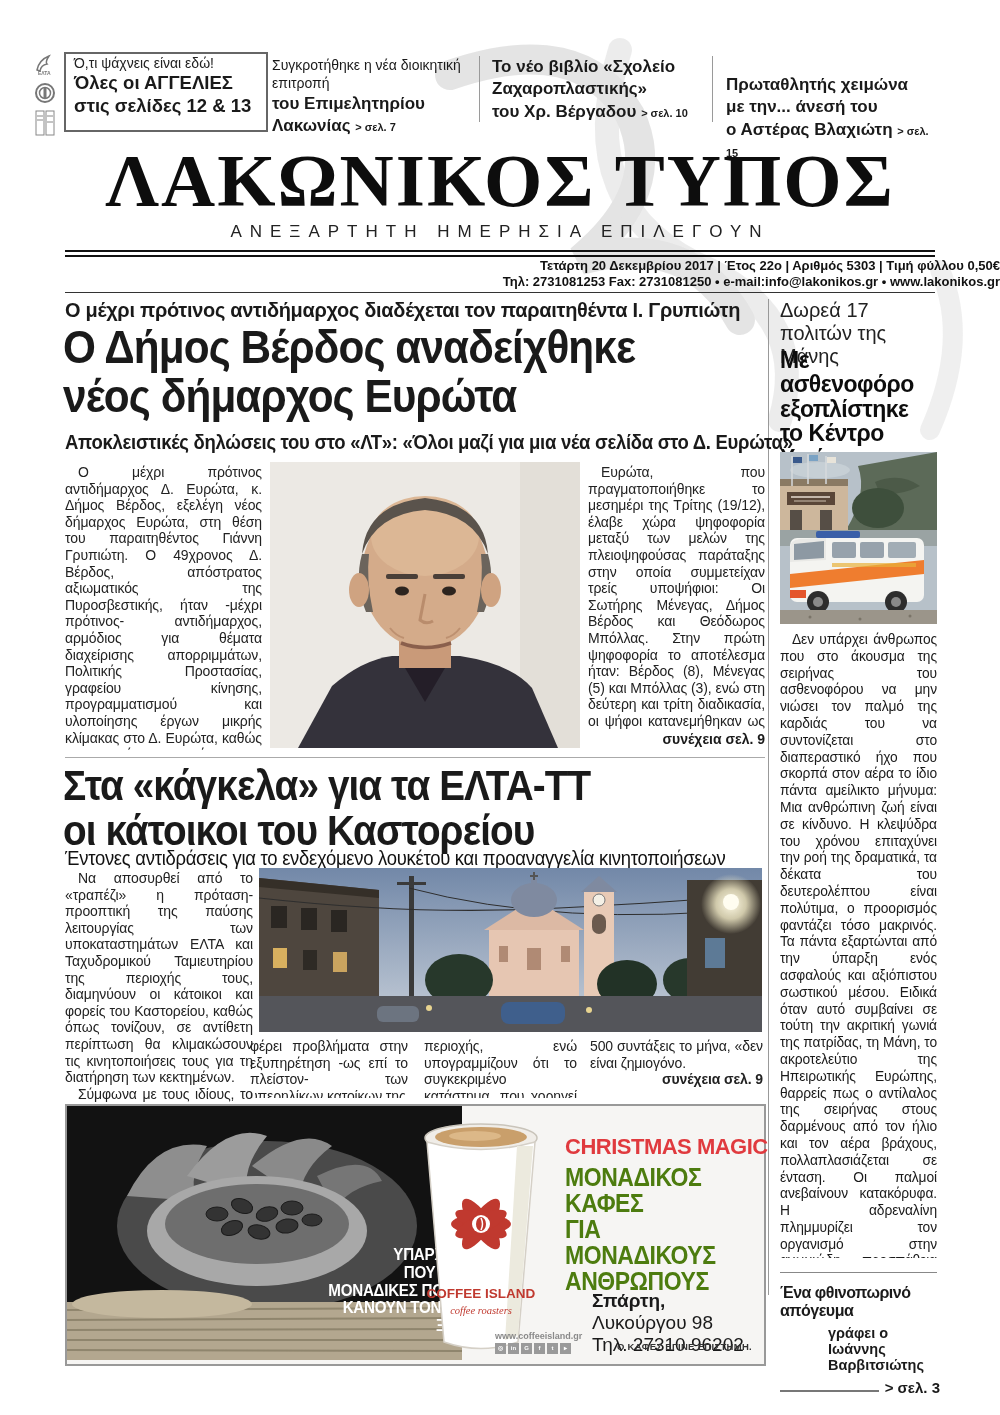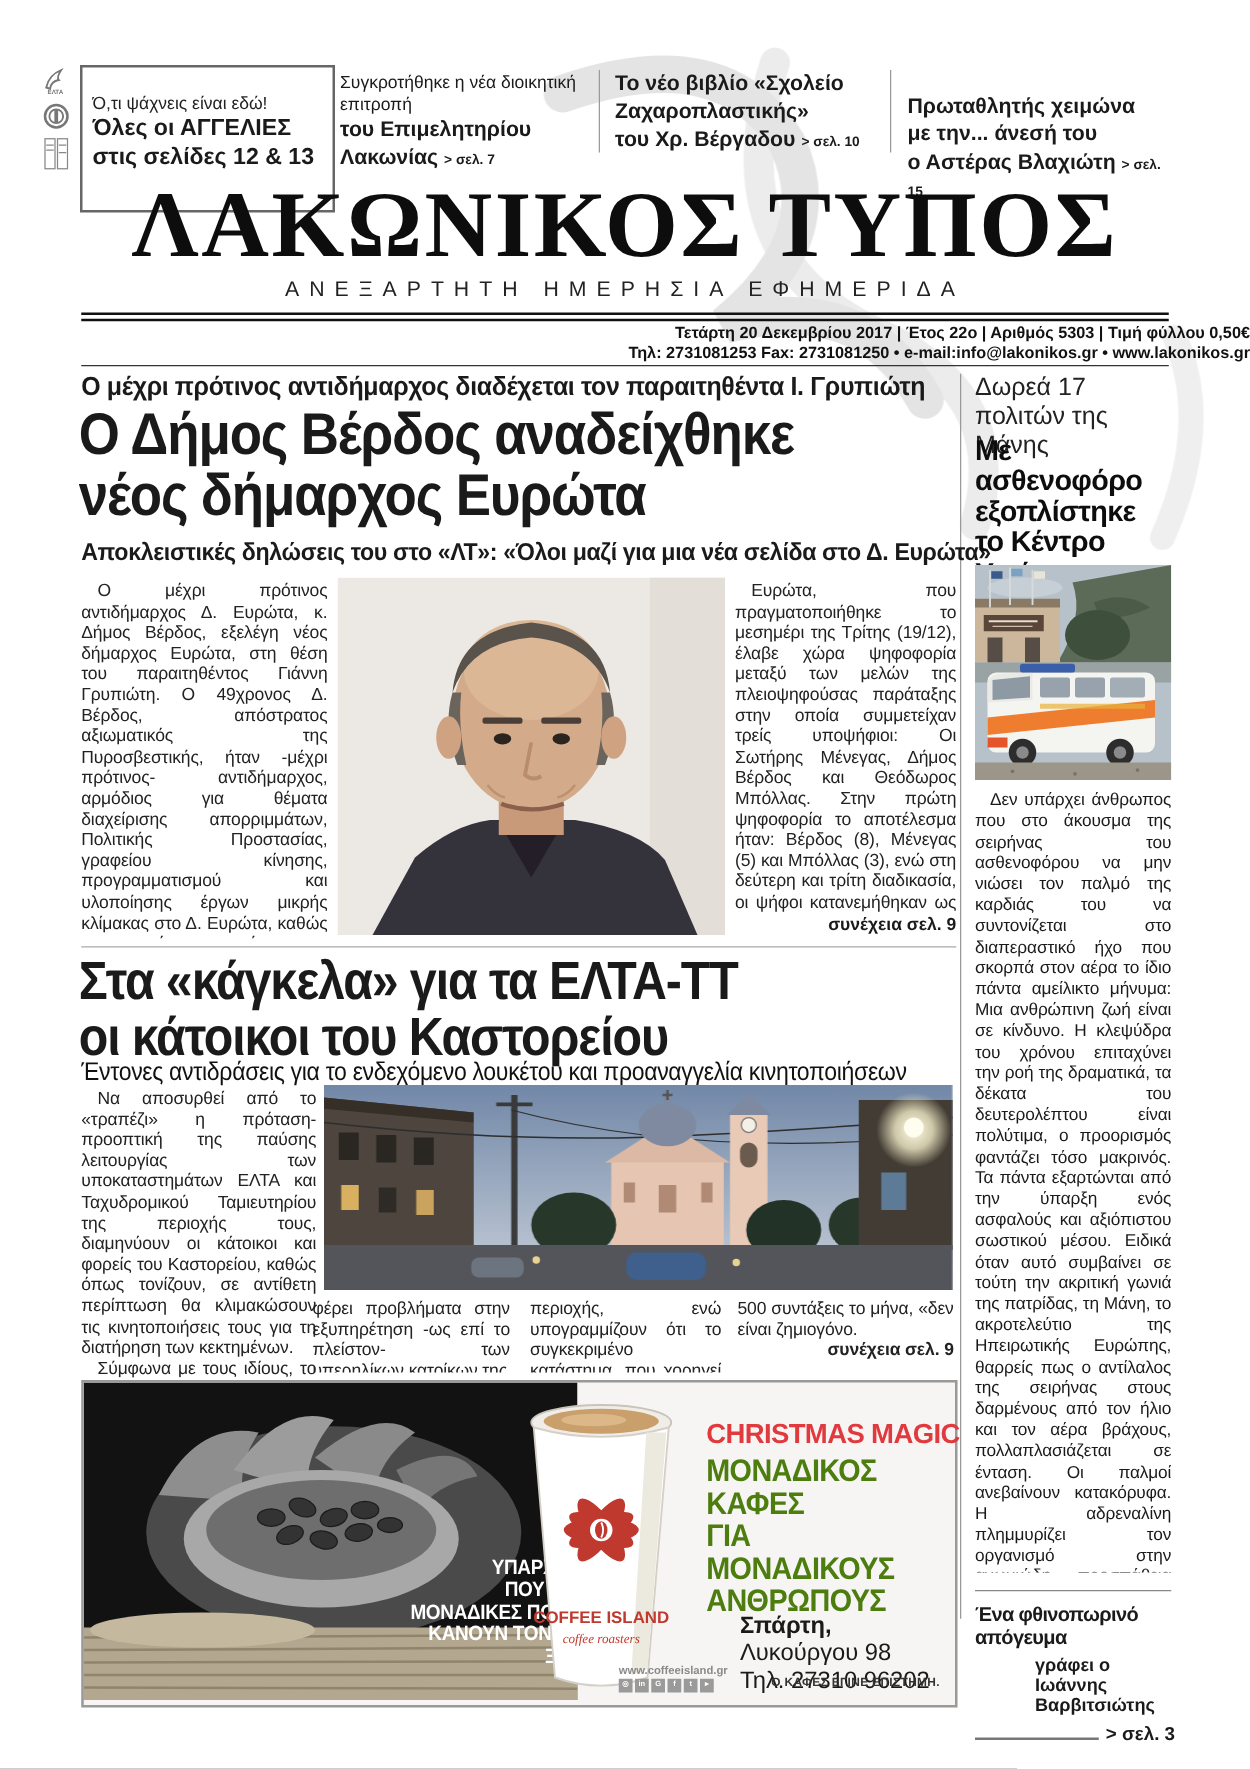--- a/index.html
+++ b/index.html
@@ -5,21 +5,21 @@
   html,body{margin:0;padding:0;background:#888;}
   .page{position:relative;width:1000px;height:1415px;background:#ffffff;overflow:hidden;
         font-family:"Liberation Sans",sans-serif;color:#1a1a1a;}
   .abs{position:absolute;}
   .b{font-weight:bold;}
   .j{text-align:justify;}
   .cond{display:inline-block;transform:scaleX(.9);transform-origin:0 0;white-space:nowrap;}
   .cond95{display:inline-block;transform:scaleX(.95);transform-origin:0 0;white-space:nowrap;}
   
   .logos{left:30px;top:52px;width:30px;display:flex;flex-direction:column;gap:6px;align-items:center;color:#777;}
-  .teaser-box{left:64px;top:52px;width:184px;height:74px;border:2px solid #666;padding:20px 8px;}
+  .teaser-box{left:64px;top:52px;width:184px;height:74px;border:2px solid #666;padding:1px 8px;}
   .t1a{font-size:14px;color:#222;}
   .t1b{font-size:18.5px;font-weight:bold;line-height:1.25;}
   .teaser{font-size:17px;font-weight:bold;line-height:1.32;}
   .teaser .lead{font-size:14px;font-weight:normal;}
   .pgref{font-size:11px;font-weight:bold;}
   .vrule{width:1px;background:#9a9a9a;}
   
   .mast-title{left:0;top:138px;width:1000px;text-align:center;
     font-family:"Liberation Serif",serif;font-weight:bold;font-size:75px;letter-spacing:2px;color:#0d0d0d;}
   .mast-sub{left:0;top:222px;width:1000px;text-align:center;font-size:17px;letter-spacing:8px;color:#222;}
@@ -110,21 +110,21 @@
 
   <div class="abs vrule z1" style="left:712px;top:56px;height:66px;"></div>
 
   <div class="abs teaser z1" style="left:726px;top:74px;width:215px;">
     <div>Πρωταθλητής χειμώνα</div>
     <div>με την... άνεσή του</div>
     <div><span>ο Αστέρας Βλαχιώτη</span> <span class="pgref">&gt; σελ. 15</span></div>
   </div>
 
   <div class="abs mast-title z1">ΛΑΚΩΝΙΚΟΣ ΤΥΠΟΣ</div>
-  <div class="abs mast-sub z1">ΑΝΕΞΑΡΤΗΤΗ ΗΜΕΡΗΣΙΑ ΕΦΗΜΕΡΙΔΑ</div>
+  <div class="abs mast-sub z1">ΑΝΕΞΑΡΤΗΤΗ ΗΜΕΡΗΣΙΑ ΕΠΙΛΕΓΟΥΝ</div>
   <div class="abs rule2 z1"></div>
   <div class="abs dateline z1">Τετάρτη 20 Δεκεμβρίου 2017 | Έτος 22ο | Αριθμός 5303 | Τιμή φύλλου 0,50€</div>
   <div class="abs contact z1">Τηλ: 2731081253 Fax: 2731081250 • e-mail:info@lakonikos.gr • www.lakonikos.gr</div>
   <div class="abs rule1 z1"></div>
 
   <div class="abs z1" style="left:768px;top:299px;width:1px;height:996px;background:#999;"></div>
 
   <div class="abs z1" style="left:65px;top:298px;font-size:21px;font-weight:bold;letter-spacing:-.3px;">
     <span class="cond95">Ο μέχρι πρότινος αντιδήμαρχος διαδέχεται τον παραιτηθέντα Ι. Γρυπιώτη</span>
   </div>

